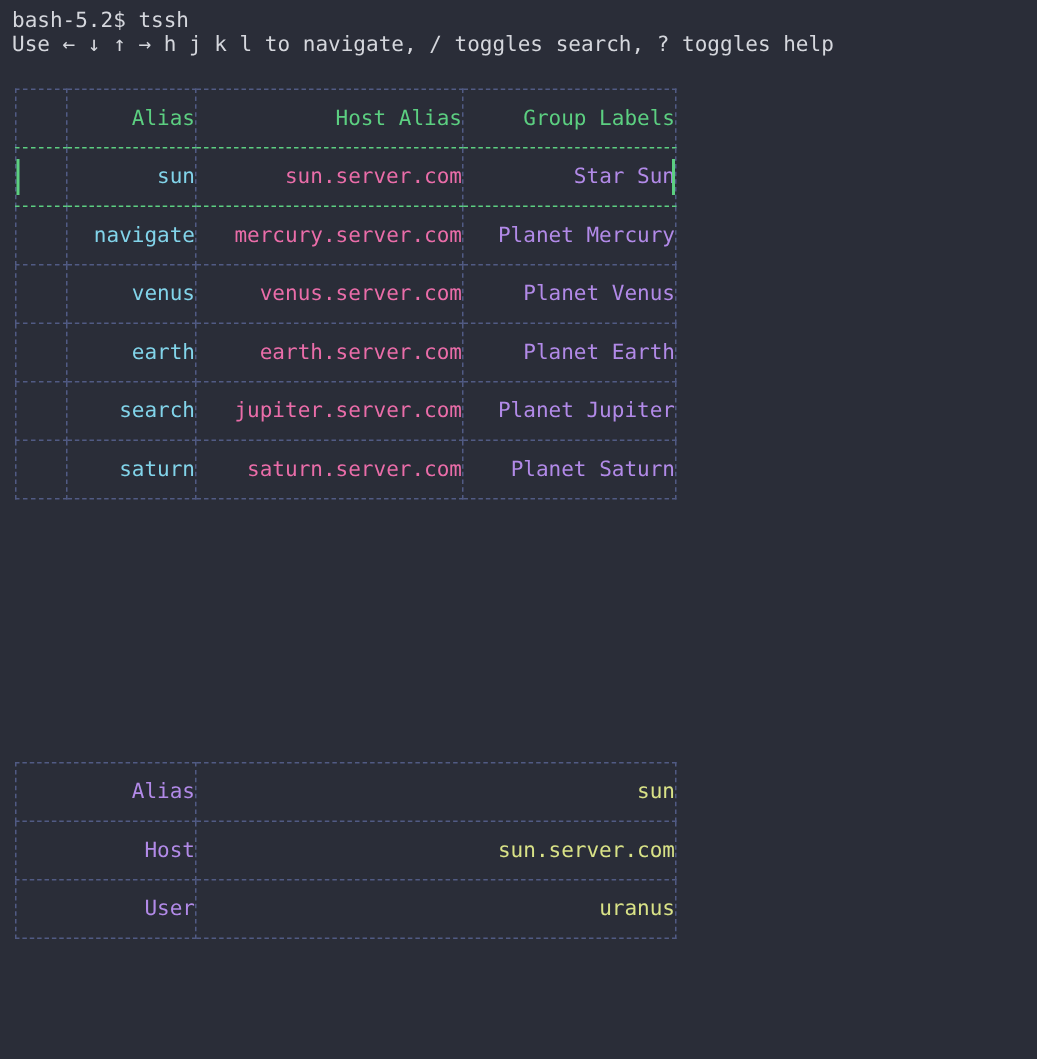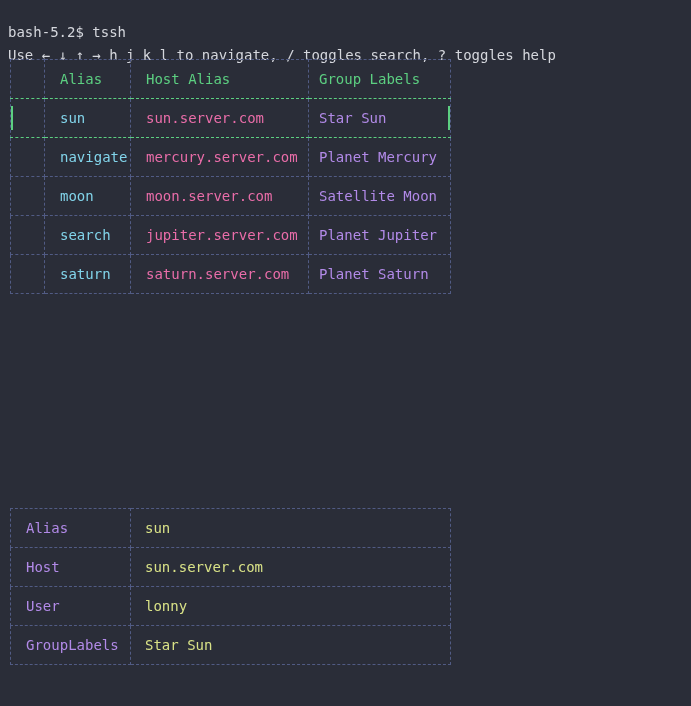--- a/index.html
+++ b/index.html
@@ -16,40 +16,40 @@
   *{box-sizing:border-box;margin:0;padding:0;}
   html,body{width:691px;height:706px;}
   body{
     background:var(--background);
     font-family:"DejaVu Sans Mono","Liberation Mono",monospace;
     font-size:14px;
     color:var(--text);
     position:relative;
     overflow:hidden;
   }
-  .term{position:absolute;top:22px;left:8px;line-height:21px;white-space:pre;}
+  .term{position:absolute;top:4px;left:8px;line-height:21px;white-space:pre;}
   table{
     border-collapse:collapse;
     table-layout:fixed;
     position:absolute;
     left:10px;
     width:441px;
     color:var(--text);
   }
   table.hosts{top:59px;}
   table.detail{top:508px;}
   th,td{
     border:1px dashed var(--border);
     height:39px;
     vertical-align:middle;
     padding:0;
     position:relative;
     overflow:hidden;
     white-space:pre;
-    text-align:left;
+    text-align:right;
     font-weight:normal;
   }
   .hosts .c0{width:34px;}
   .hosts .c1{width:86px;padding-left:15px;}
   .hosts .c2{width:178px;padding-left:15px;}
   .hosts .c3{width:142px;padding-left:10px;}
   .hosts thead th{color:var(--green);}
   .hosts td.c1{color:var(--alias-cyan);}
   .hosts td.c2{color:var(--host-pink);}
   .hosts td.c3{color:var(--group-purple);}
@@ -74,21 +74,21 @@
   }
   .hosts tr.selected td:first-child::before{left:-1px;}
   .hosts tr.selected td:last-child::after{right:-1px;}
   .detail .dlabel{width:120px;padding-left:15px;color:var(--label-purple);}
   .detail .dvalue{width:320px;padding-left:14px;color:var(--value-yellow);}
 </style>
 </head>
 <body>
 
 <div class="term">bash-5.2$ tssh</div>
-<div class="term" style="top:45px">Use ← ↓ ↑ → h j k l to navigate, / toggles search, ? toggles help</div>
+<div class="term" style="top:20px">Use ← ↓ ↑ → h j k l to navigate, / toggles search, ? toggles help</div>
 
 <table class="hosts">
   <thead>
     <tr class="before-selected">
       <th class="c0"></th>
       <th class="c1">Alias</th>
       <th class="c2">Host Alias</th>
       <th class="c3">Group Labels</th>
     </tr>
   </thead>
@@ -100,23 +100,29 @@
     <td class="c3"><span>Star Sun</span></td>
   </tr>
       <tr>
     <td class="c0"></td>
     <td class="c1"><span>navigate</span></td>
     <td class="c2"><span>mercury.server.com</span></td>
     <td class="c3"><span>Planet Mercury</span></td>
   </tr>
       <tr>
     <td class="c0"></td>
-    <td class="c1"><span>moon</span></td>
-    <td class="c2"><span>moon.server.com</span></td>
-    <td class="c3"><span>Satellite Moon</span></td>
+    <td class="c1"><span>venus</span></td>
+    <td class="c2"><span>venus.server.com</span></td>
+    <td class="c3"><span>Planet Venus</span></td>
+  </tr>
+      <tr>
+    <td class="c0"></td>
+    <td class="c1"><span>earth</span></td>
+    <td class="c2"><span>earth.server.com</span></td>
+    <td class="c3"><span>Planet Earth</span></td>
   </tr>
       <tr>
     <td class="c0"></td>
     <td class="c1"><span>search</span></td>
     <td class="c2"><span>jupiter.server.com</span></td>
     <td class="c3"><span>Planet Jupiter</span></td>
   </tr>
       <tr>
     <td class="c0"></td>
     <td class="c1"><span>saturn</span></td>
@@ -131,20 +137,16 @@
       <tr>
     <td class="dlabel"><span>Alias</span></td>
     <td class="dvalue"><span>sun</span></td>
   </tr>
       <tr>
     <td class="dlabel"><span>Host</span></td>
     <td class="dvalue"><span>sun.server.com</span></td>
   </tr>
       <tr>
     <td class="dlabel"><span>User</span></td>
-    <td class="dvalue"><span>lonny</span></td>
-  </tr>
-      <tr>
-    <td class="dlabel"><span>GroupLabels</span></td>
-    <td class="dvalue"><span>Star Sun</span></td>
+    <td class="dvalue"><span>uranus</span></td>
   </tr>
     </tbody>
 </table>
 
 </body></html>

